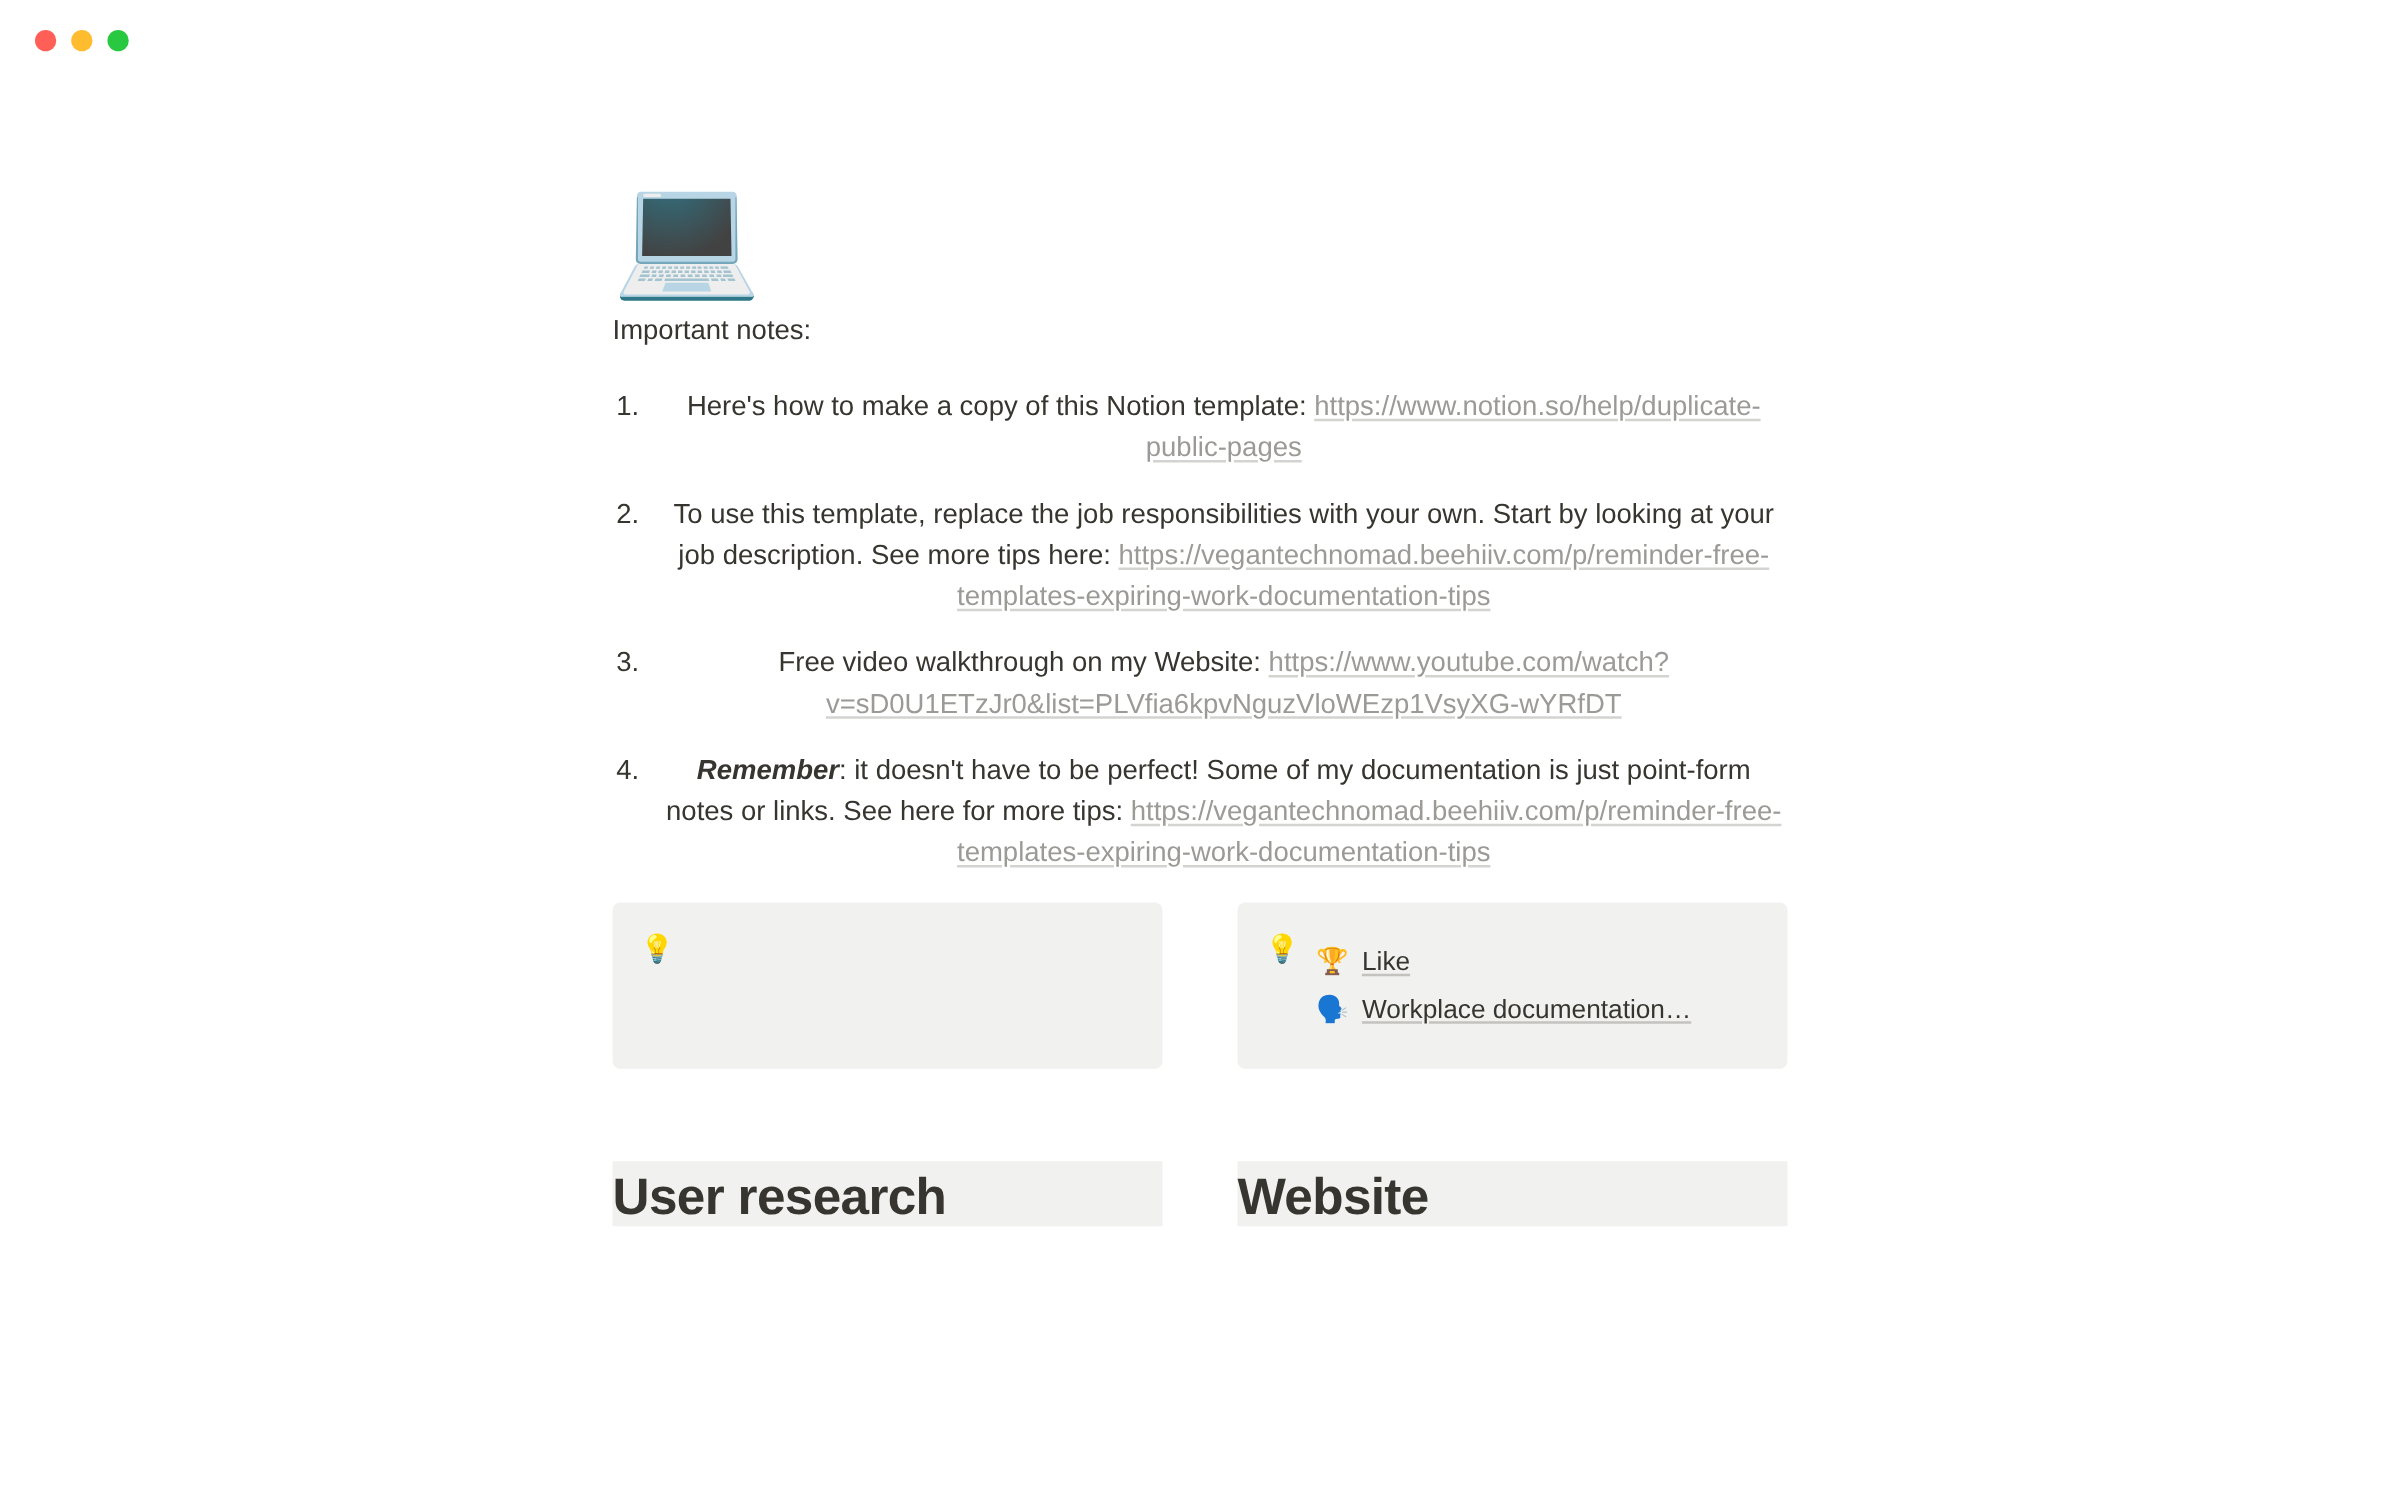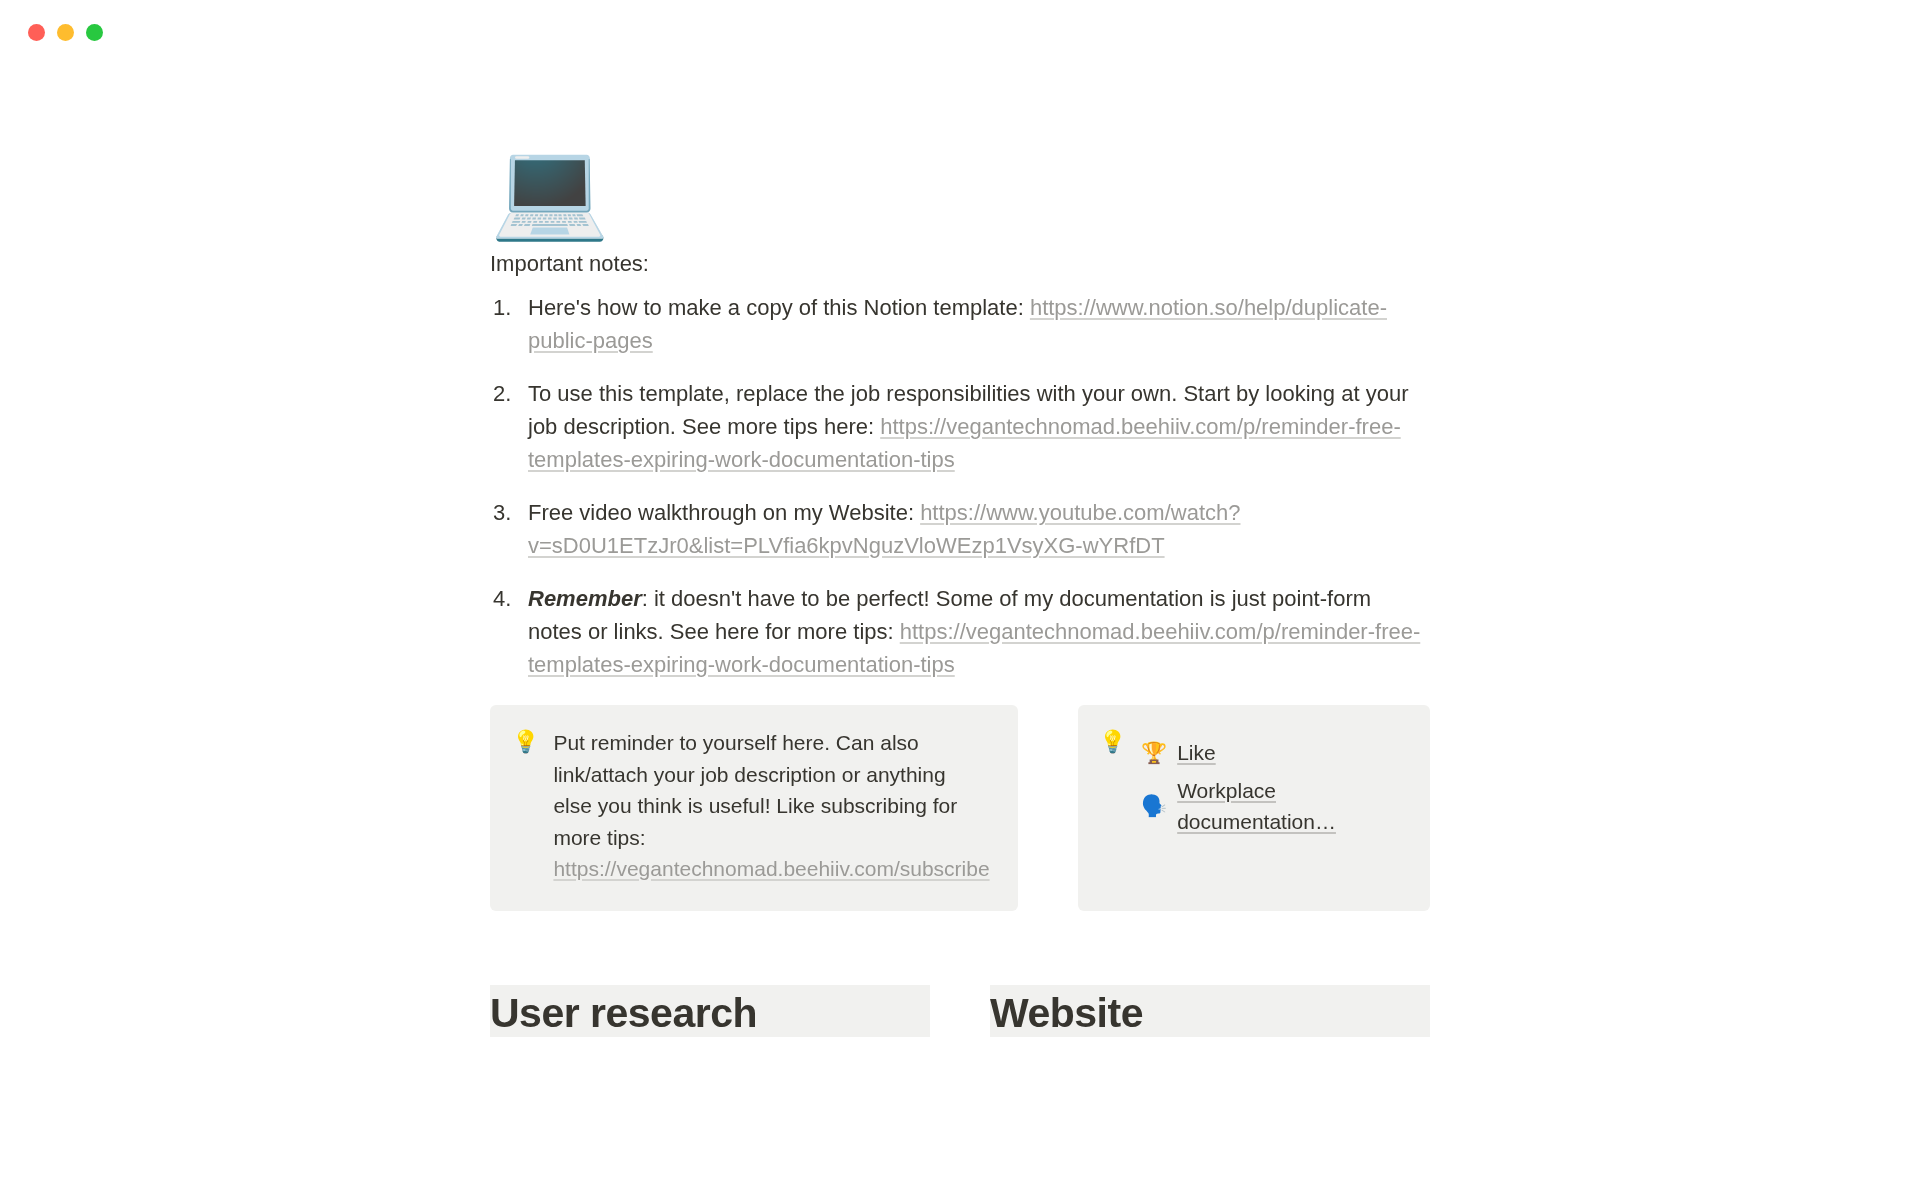--- a/index.html
+++ b/index.html
@@ -49,28 +49,29 @@
       font-size: 54px;
       font-weight: 700;
       color: #37352f;
       margin-bottom: 24px;
       letter-spacing: -0.5px;
     }
 
     .intro-text {
       font-size: 22px;
       color: #37352f;
-      margin-bottom: 11px;
+      margin-bottom: 28px;
       line-height: 1.5;
     }
 
     .notes-list {
       list-style: none;
       counter-reset: item;
       margin-bottom: 24px;
+      text-align: center;
     }
 
     .notes-list li {
       counter-increment: item;
       position: relative;
       padding-left: 38px;
       font-size: 22px;
       line-height: 1.5;
       color: #37352f;
       margin-bottom: 20px;
@@ -195,23 +196,20 @@
       <span>Free video walkthrough on my Website: </span><span class="link">https://www.youtube.com/watch?v=sD0U1ETzJr0&amp;list=PLVfia6kpvNguzVloWEzp1VsyXG-wYRfDT</span>
     </li>
     <li>
       <span class="bold">Remember</span><span>: it doesn't have to be perfect! Some of my documentation is just point-form notes or links. See here for more tips: </span><span class="link">https://vegantechnomad.beehiiv.com/p/reminder-free-templates-expiring-work-documentation-tips</span>
     </li>
   </ol>
 
   <div class="callouts-row">
     <div class="callout">
       <div class="callout-icon">💡</div>
-      <div class="callout-content">
-        <span>Put reminder to yourself here. Can also link/attach your job description or anything else you think is useful! Like subscribing for more tips: </span><span class="link">https://vegantechnomad.beehiiv.com/subscribe</span>
-      </div>
     </div>
 
     <div class="callout">
       <div class="callout-icon">💡</div>
       <div class="callout-content">
         <div class="callout-pages">
           <div class="callout-page-link">
             <span class="page-emoji">🏆</span>
             <span class="page-name">Like</span>
           </div>

